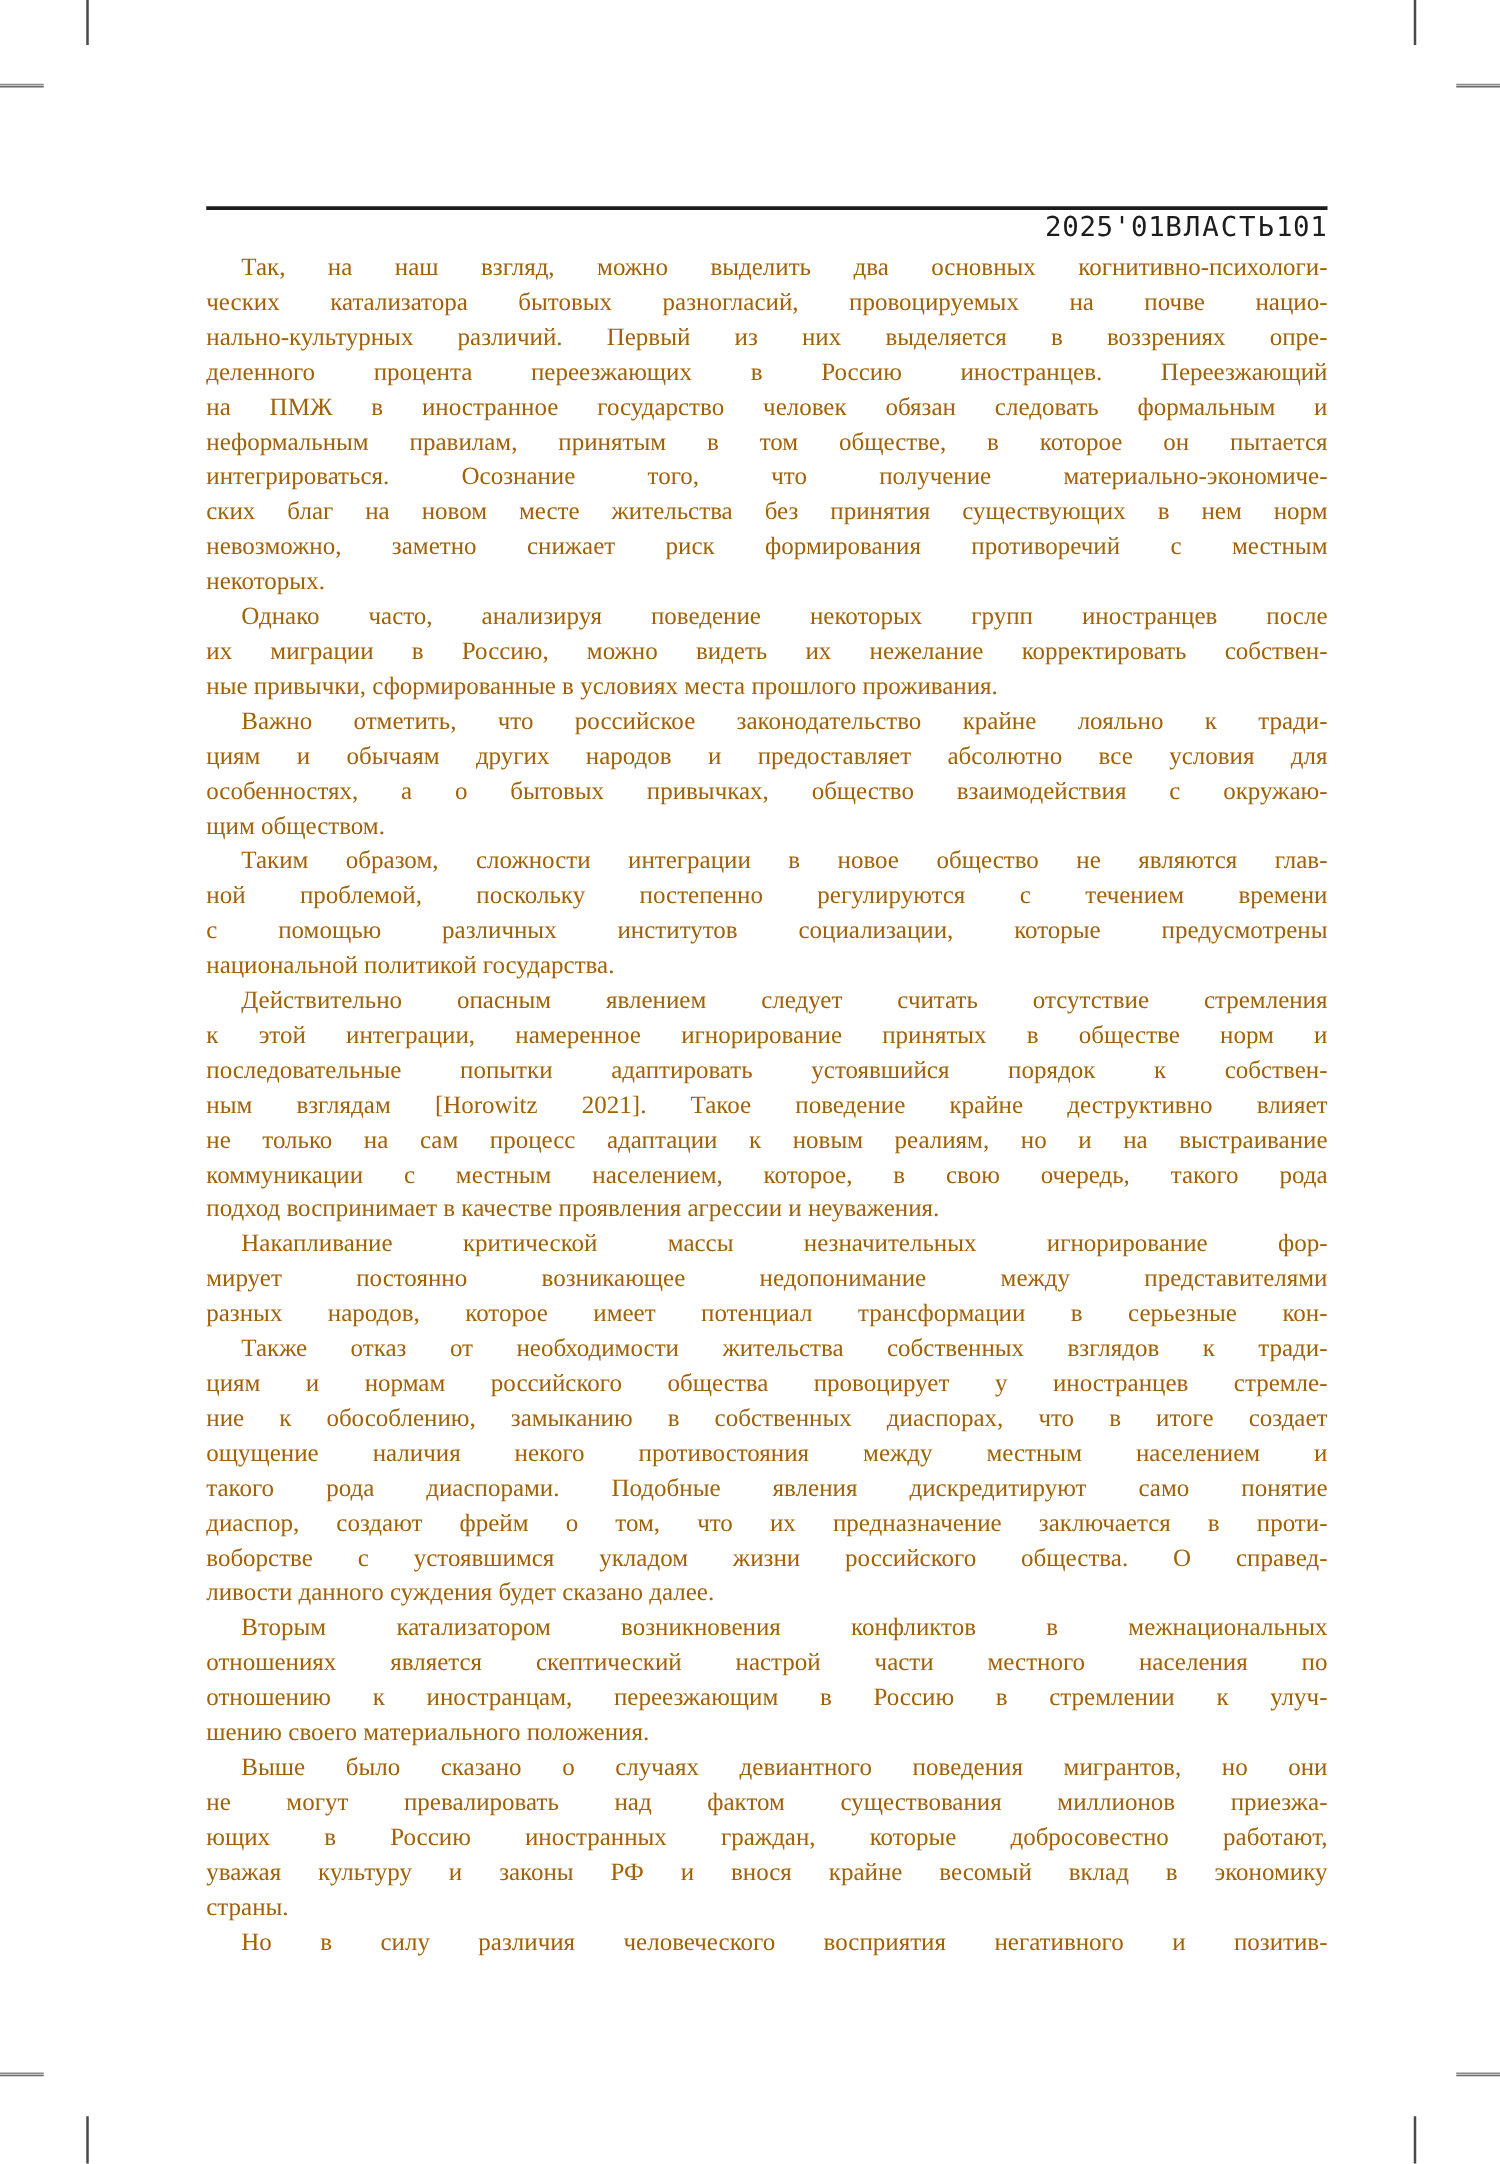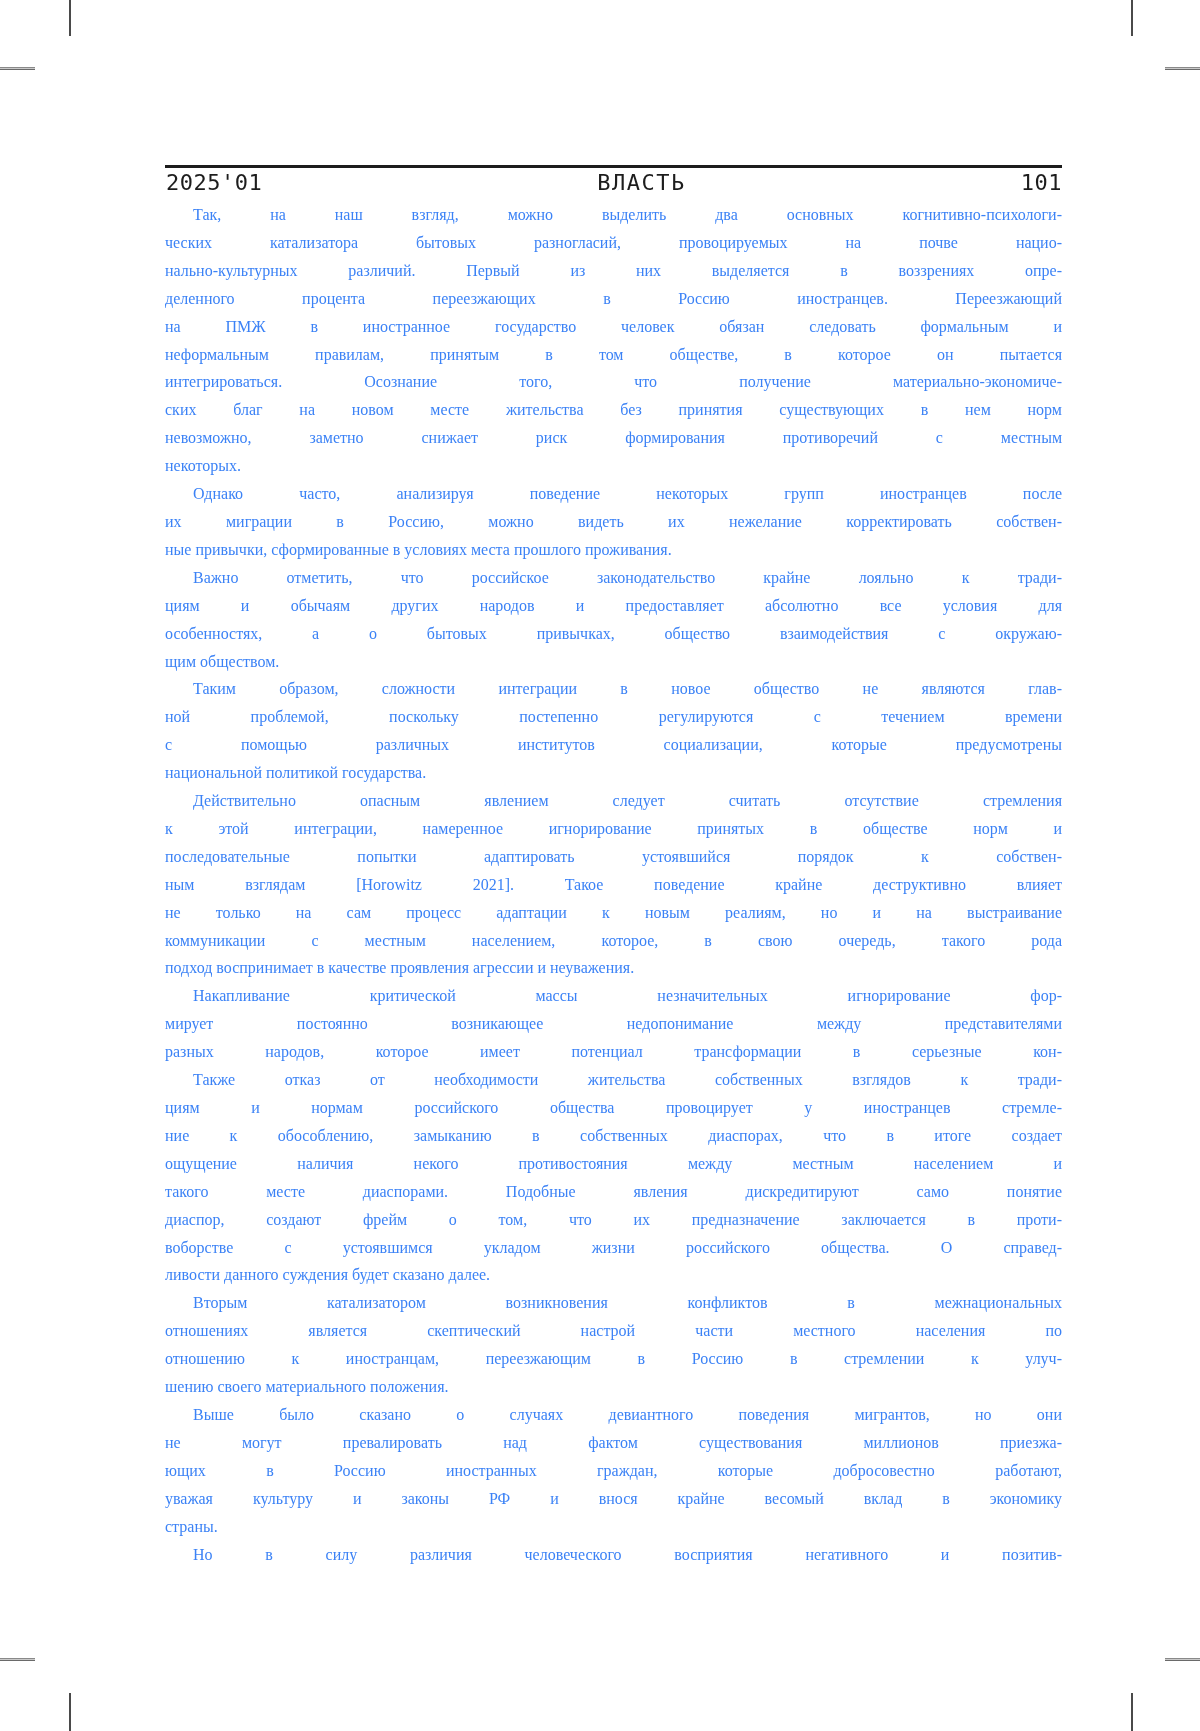--- a/index.html
+++ b/index.html
@@ -21,41 +21,41 @@
   .cm-v.br { left: 1131px; top: 1693px; height: 38px; }
   .cm-h.tl { left: 0;      top: 67px; }
   .cm-h.tr { left: 1165px; top: 67px; }
   .cm-h.bl { left: 0;      top: 1658px; }
   .cm-h.br { left: 1165px; top: 1658px; }
 
   
   .runhead {
     position: absolute;
     left: 166px; top: 134px; width: 896px;
-    display: flex; justify-content: space-between; align-items: baseline;
+    display: flex; justify-content: flex-end; align-items: baseline;
     font-family: "DejaVu Sans Mono", monospace;
     font-size: 22px;
     letter-spacing: 0.5px;
     color: #1d1d1d;
     white-space: nowrap;
   }
   .runhead .journal { letter-spacing: 1.5px; margin-top: 36px; }
   .head-rule {
     position: absolute;
     left: 165px; top: 165px; width: 897px; height: 3px;
     background: #1c1c1c;
   }
 
   
   .article {
     position: absolute;
     left: 165px; top: 201px; width: 897px;
-    font-size: 16px;
+    font-size: 20px;
     line-height: 27.9px;
-    color: #3b82f6;
+    color: #a16207;
   }
   .para { margin: 0; }
   .line {
     text-align: justify;
     text-align-last: justify;
     white-space: normal;
   }
   .line.end { text-align-last: left; }
   .para .line:first-child { text-indent: 28px; }
 </style>
@@ -120,21 +120,21 @@
     <div class="para">
       <div class="line">Накапливание критической массы незначительных игнорирование фор-</div>
       <div class="line">мирует постоянно возникающее недопонимание между представителями</div>
       <div class="line">разных народов, которое имеет потенциал трансформации в серьезные кон-</div>
     </div>
     <div class="para">
       <div class="line">Также отказ от необходимости жительства собственных взглядов к тради-</div>
       <div class="line">циям и нормам российского общества провоцирует у иностранцев стремле-</div>
       <div class="line">ние к обособлению, замыканию в собственных диаспорах, что в итоге создает</div>
       <div class="line">ощущение наличия некого противостояния между местным населением и</div>
-      <div class="line">такого месте диаспорами. Подобные явления дискредитируют само понятие</div>
+      <div class="line">такого рода диаспорами. Подобные явления дискредитируют само понятие</div>
       <div class="line">диаспор, создают фрейм о том, что их предназначение заключается в проти-</div>
       <div class="line">воборстве с устоявшимся укладом жизни российского общества. О справед-</div>
       <div class="line end">ливости данного суждения будет сказано далее.</div>
     </div>
     <div class="para">
       <div class="line">Вторым катализатором возникновения конфликтов в межнациональных</div>
       <div class="line">отношениях является скептический настрой части местного населения по</div>
       <div class="line">отношению к иностранцам, переезжающим в Россию в стремлении к улуч-</div>
       <div class="line end">шению своего материального положения.</div>
     </div>

